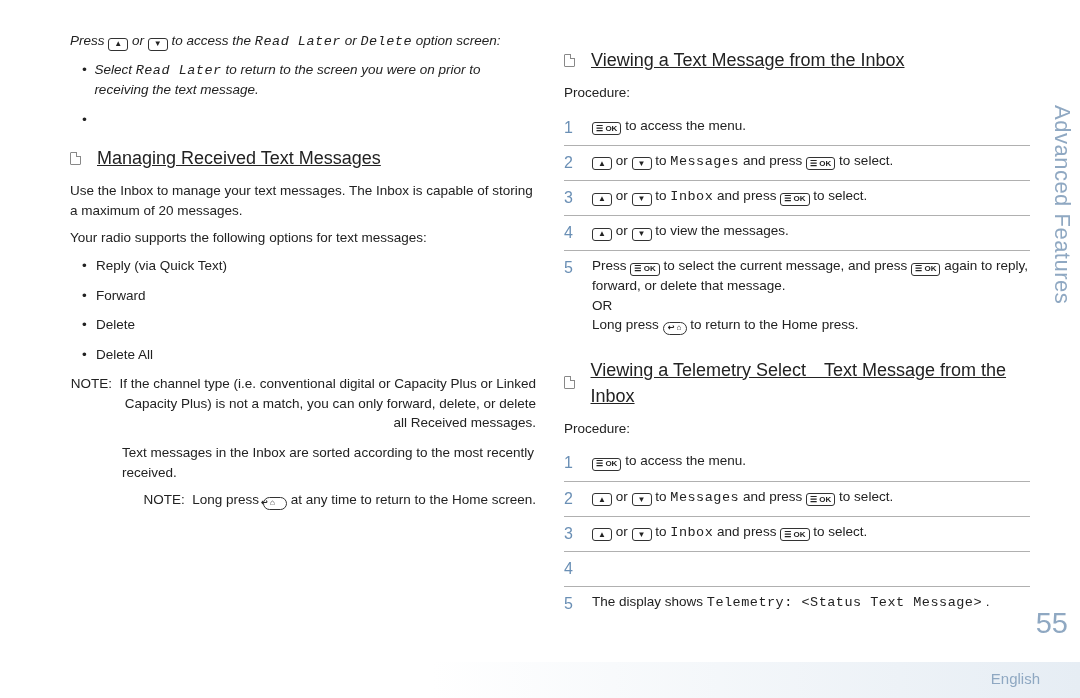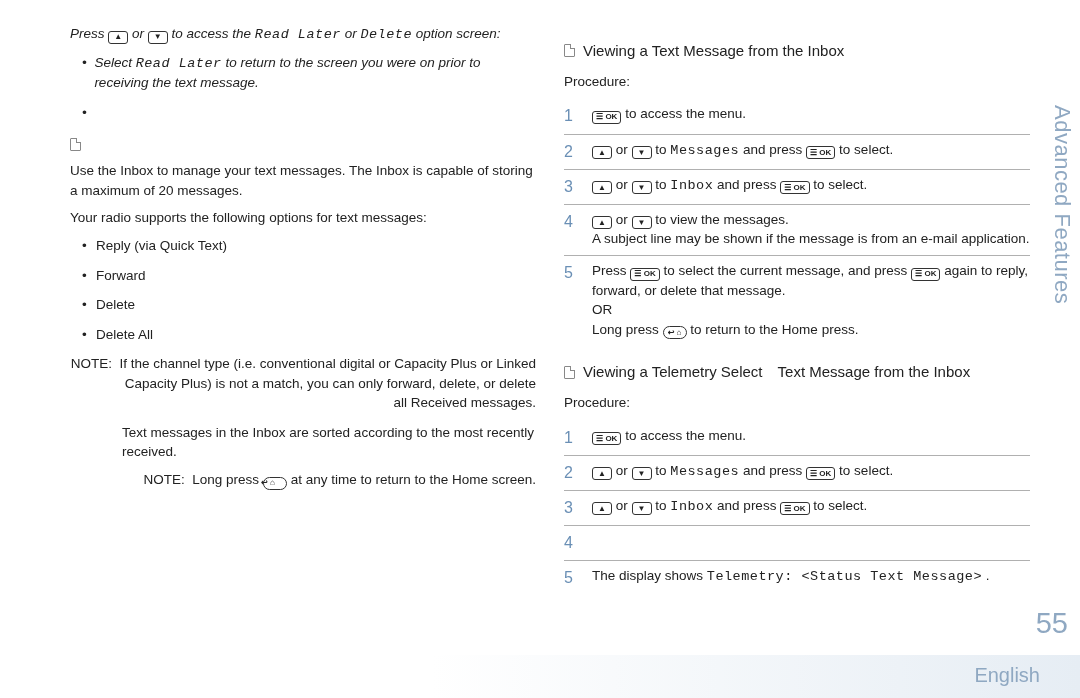--- a/index.html
+++ b/index.html
@@ -8,33 +8,33 @@
     font-size: 13.5px;
     color: #222;
     width: 1080px;
     height: 698px;
     position: relative;
     background: #fff;
     line-height: 1.45;
   }
   .page {
     display: flex;
-    padding: 24px 50px 20px 70px;
+    padding: 31px 50px 20px 70px;
     gap: 28px;
     height: 640px;
   }
   .col { width: 480px; }
   .ital { font-style: italic; }
   .mono { font-family: "Courier New", monospace; letter-spacing: 0.5px; }
   .p { margin-bottom: 8px; }
   .indent { padding-left: 52px; text-indent: -52px; margin-bottom: 10px; text-align: right; }
   .noteblock { padding-left: 52px; }
   .bul { padding-left: 12px; display: flex; gap: 6px; margin-bottom: 10px; }
   .bul .dot { width: 8px; display: inline-block; }
-  .sect-head { display: flex; align-items: center; gap: 8px; margin: 16px 0 10px; font-size: 15px; }
+  .sect-head { display: flex; align-items: center; gap: 16px; margin: 16px 0 10px; font-size: 18px; text-decoration: underline; }
   .docicon { display: inline-block; width: 11px; height: 13px; border: 1px solid #888; border-radius: 1px; position: relative; }
   .docicon::after { content:""; position:absolute; right:-1px; top:-1px; width:4px; height:4px; background:#fff; border-left:1px solid #888; border-bottom:1px solid #888; }
   .key {
     display: inline-flex; align-items: center; justify-content: center;
     border: 1.2px solid #333; border-radius: 3px;
     height: 13px; min-width: 20px; padding: 0 3px;
     vertical-align: -1px; font-size: 8px; line-height: 1;
     font-family: Arial, sans-serif; font-weight: bold;
   }
   .key.pill { border-radius: 7px; min-width: 24px; }
@@ -51,21 +51,21 @@
     writing-mode: vertical-rl; color: #8fa8c2; font-size: 22px; letter-spacing: 0.5px;
   }
   .pagenum {
     position: absolute; right: 12px; bottom: 54px;
     color: #8fa8c2; font-size: 29px;
   }
   .lang-strip {
     position: absolute; right: 0; bottom: 0;
     text-align: right; padding: 6px 40px 8px 0;
     background: linear-gradient(90deg, #fff 0%, #fff 40%, #e6edf4 100%);
-    width: 100%; color: #8fa8c2; font-size: 20px;
+    width: 100%; color: #8fa8c2; font-size: 15px;
   }
 </style>
 </head>
 <body>
 
 <div class="side-tab">
     <span>Advanced Features</span>
   </div>
 <div class="pagenum">55</div>
 <div class="lang-strip"><span>English</span></div>
@@ -92,20 +92,21 @@
         <span class="mono">Read Later</span>
         <span> to return to the screen you were on prior to receiving the text message.</span>
       </span>
     </div>
     <div class="bul ital">
       <span class="dot">•</span>
     </div>
 
     <div class="sect-head">
       <span class="docicon"></span>
+      <span>Managing Received Text Messages</span>
     </div>
     <p class="p">Use the Inbox to manage your text messages. The Inbox is capable of storing a maximum of 20 messages.</p>
     <p class="p">Your radio supports the following options for text messages:</p>
 
     <div class="bul">
         <span class="dot">•</span>
         <span>Reply (via Quick Text)</span>
       </div>
     <div class="bul">
         <span class="dot">•</span>
@@ -173,21 +174,20 @@
           <span> to select.</span>
         </span>
       </div>
       <div class="step">
         <span class="num">4</span>
         <span class="body">
           <span class="key">▲</span>
           <span> or </span>
           <span class="key">▼</span>
           <span> to view the messages.</span><br>
-          <span>A subject line may be shown if the message is from an e-mail application.</span>
         </span>
       </div>
       <div class="step nobrd">
         <span class="num">5</span>
         <span class="body">
           <span>Press </span>
           <span class="key">☰ OK</span>
           <span> to select the current message, and press </span>
           <span class="key">☰ OK</span>
           <span> again to reply, forward, or delete that message.</span><br>

